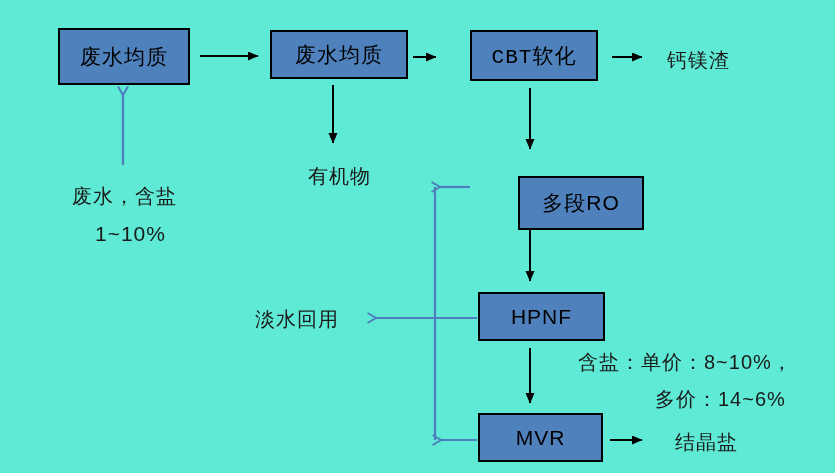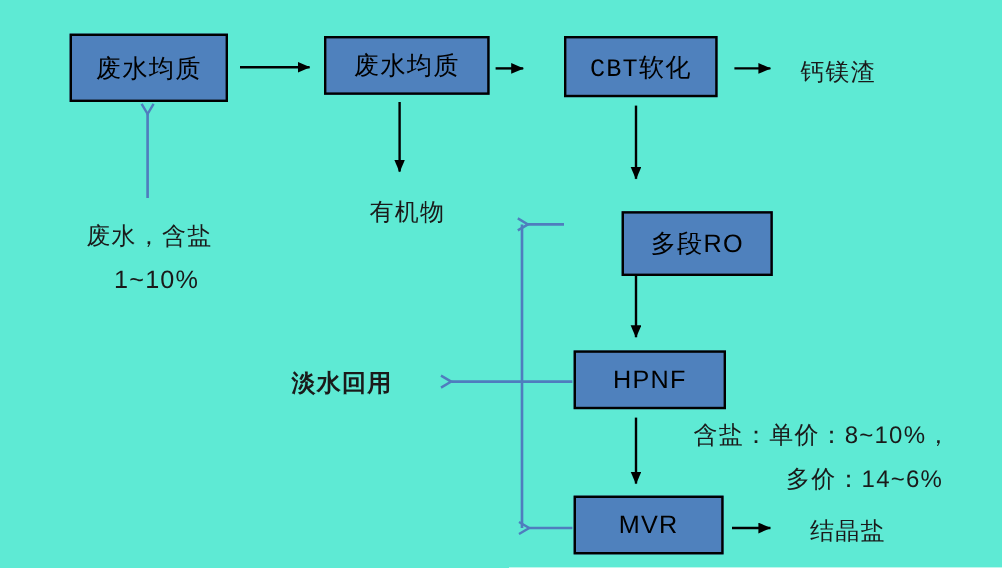--- a/index.html
+++ b/index.html
@@ -46,21 +46,21 @@
   #box-separation     { left: 270px; top: 30px;  width: 138px; height: 49px; }
   #box-cbt            { left: 470px; top: 30px;  width: 128px; height: 51px; font-family: Liberation Mono, monospace; }
   #box-ro             { left: 470px; top: 176px; width: 126px; height: 54px; margin-left: 48px; }
   #box-hpnf           { left: 478px; top: 292px; width: 127px; height: 49px; }
   #box-mvr            { left: 478px; top: 413px; width: 125px; height: 49px; }
   
   #lbl-feed-1     { left: 72px;  top: 183px; }
   #lbl-feed-2     { left: 95px;  top: 222px; font-size: 21px; }
   #lbl-organics   { left: 308px; top: 163px; }
   #lbl-camg       { left: 667px; top: 47px; }
-  #lbl-freshwater { left: 243px; top: 306px; font-weight: bold; }
+  #lbl-freshwater { left: 255px; top: 306px; }
   #lbl-salt-1     { left: 578px; top: 349px; }
   #lbl-salt-2     { left: 655px; top: 386px; }
   #lbl-crystal    { left: 675px; top: 429px; }
 </style>
 </head>
 <body>
 
 <div id="canvas">
 
   <svg id="arrow-layer" viewBox="0 0 835 473" xmlns="http://www.w3.org/2000/svg">

